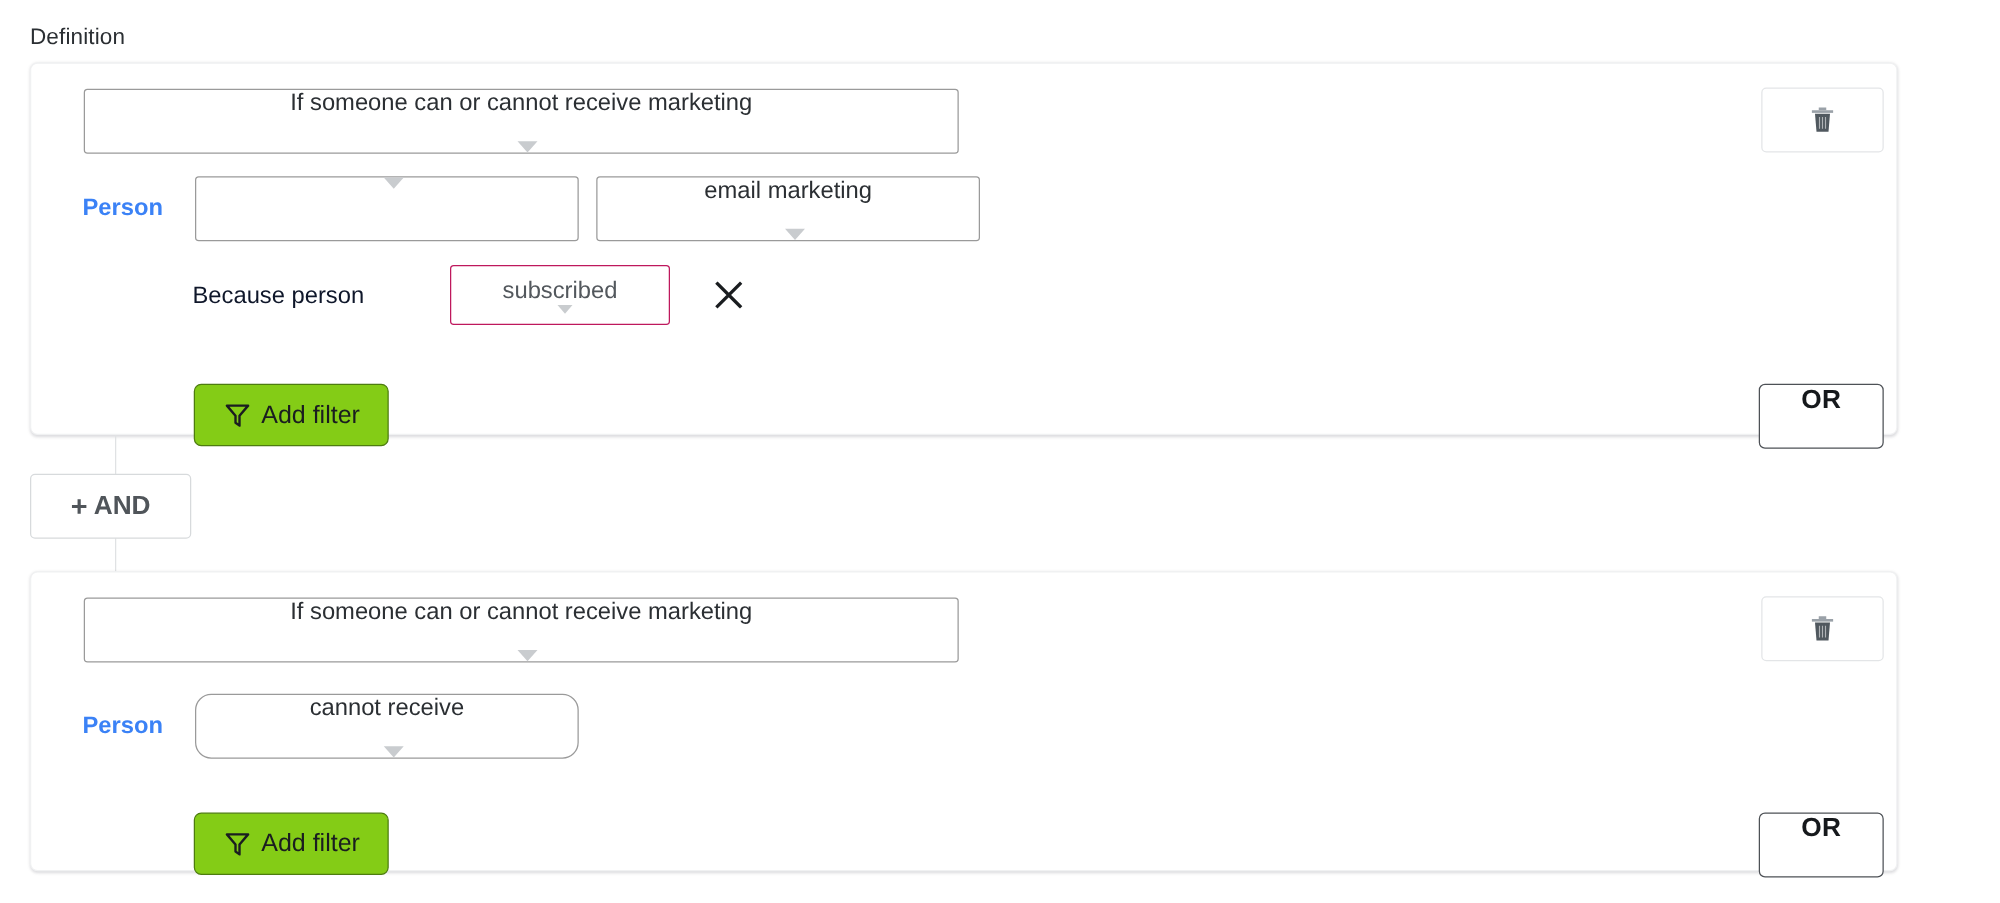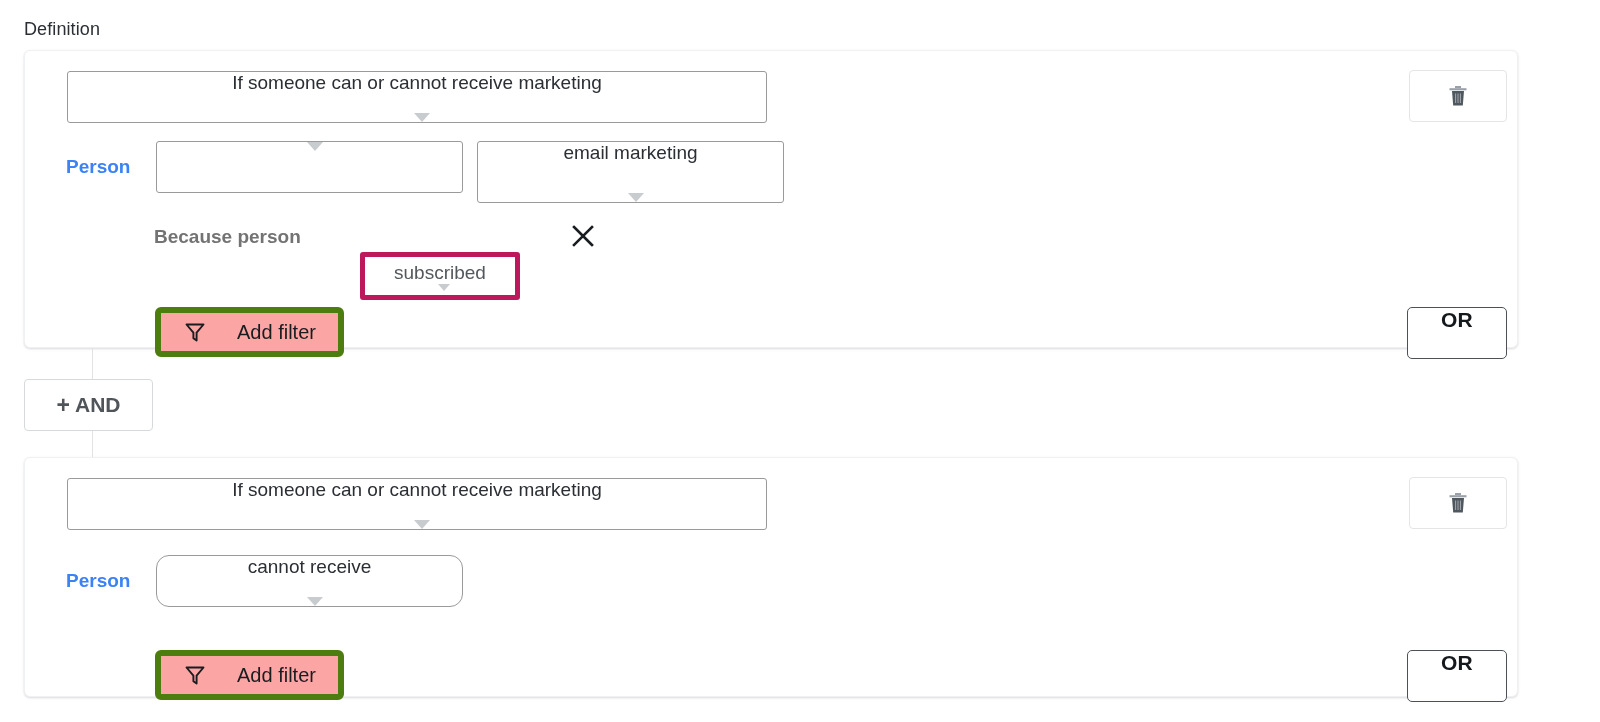--- a/index.html
+++ b/index.html
@@ -89,45 +89,44 @@
     position: absolute;
     font-size: 19px;
     font-weight: bold;
     color: #3b82f6;
     white-space: nowrap;
   }
   .card-1 .person-label { left: 41px; top: 105px; }
   .card-2 .person-label { left: 41px; top: 112px; }
 
   .select-op  { left: 131px; width: 307px; height: 52px; }
-  .select-ch  { left: 452px; width: 307px; height: 62px; }
+  .select-ch  { left: 452px; width: 307px; height: 52px; }
   .card-1 .select-op, .card-1 .select-ch { top: 90px; }
   .card-2 .select-op, .card-2 .select-ch { top: 97px; border-radius: 13px; }
 
   
   .because-label {
     position: absolute;
     left: 129px;
     top: 175px;
     font-size: 19px;
-    font-weight: bold;
-    color: #737373;
+    font-weight: normal;
+    color: #0f172a;
     white-space: nowrap;
   }
   .select-reason {
     left: 335px;
     top: 161px;
-    width: 160px;
+    width: 176px;
     height: 48px;
-    border: 5px solid #be185d;
+    border: 1px solid #be185d;
     padding: 0 12px;
     justify-content: center;
     color: #53585d;
     font-size: 19px;
-    margin-top: 40px;
   }
   .select-reason .value { flex: 0 0 auto; }
 
   .remove-btn {
     position: absolute;
     left: 538px;
     top: 165px;
     width: 40px;
     height: 40px;
     display: flex;
@@ -138,25 +137,25 @@
     cursor: pointer;
   }
   .remove-btn svg { display: block; }
 
   
   .add-filter {
     position: absolute;
     left: 130px;
     display: flex;
     align-items: center;
-    gap: 30px;
+    gap: 7px;
     height: 50px;
     padding: 0 22px;
-    background: #fca5a5;
-    border: 6px solid #4d7c0f;
+    background: #84cc16;
+    border: 1px solid #4d7c0f;
     border-radius: 6px;
     font-size: 20px;
     color: #1a1d20;
     cursor: pointer;
   }
   .card-1 .add-filter { top: 256px; }
   .card-2 .add-filter { top: 192px; }
   .add-filter svg { display: block; flex: 0 0 auto; }
 
   

